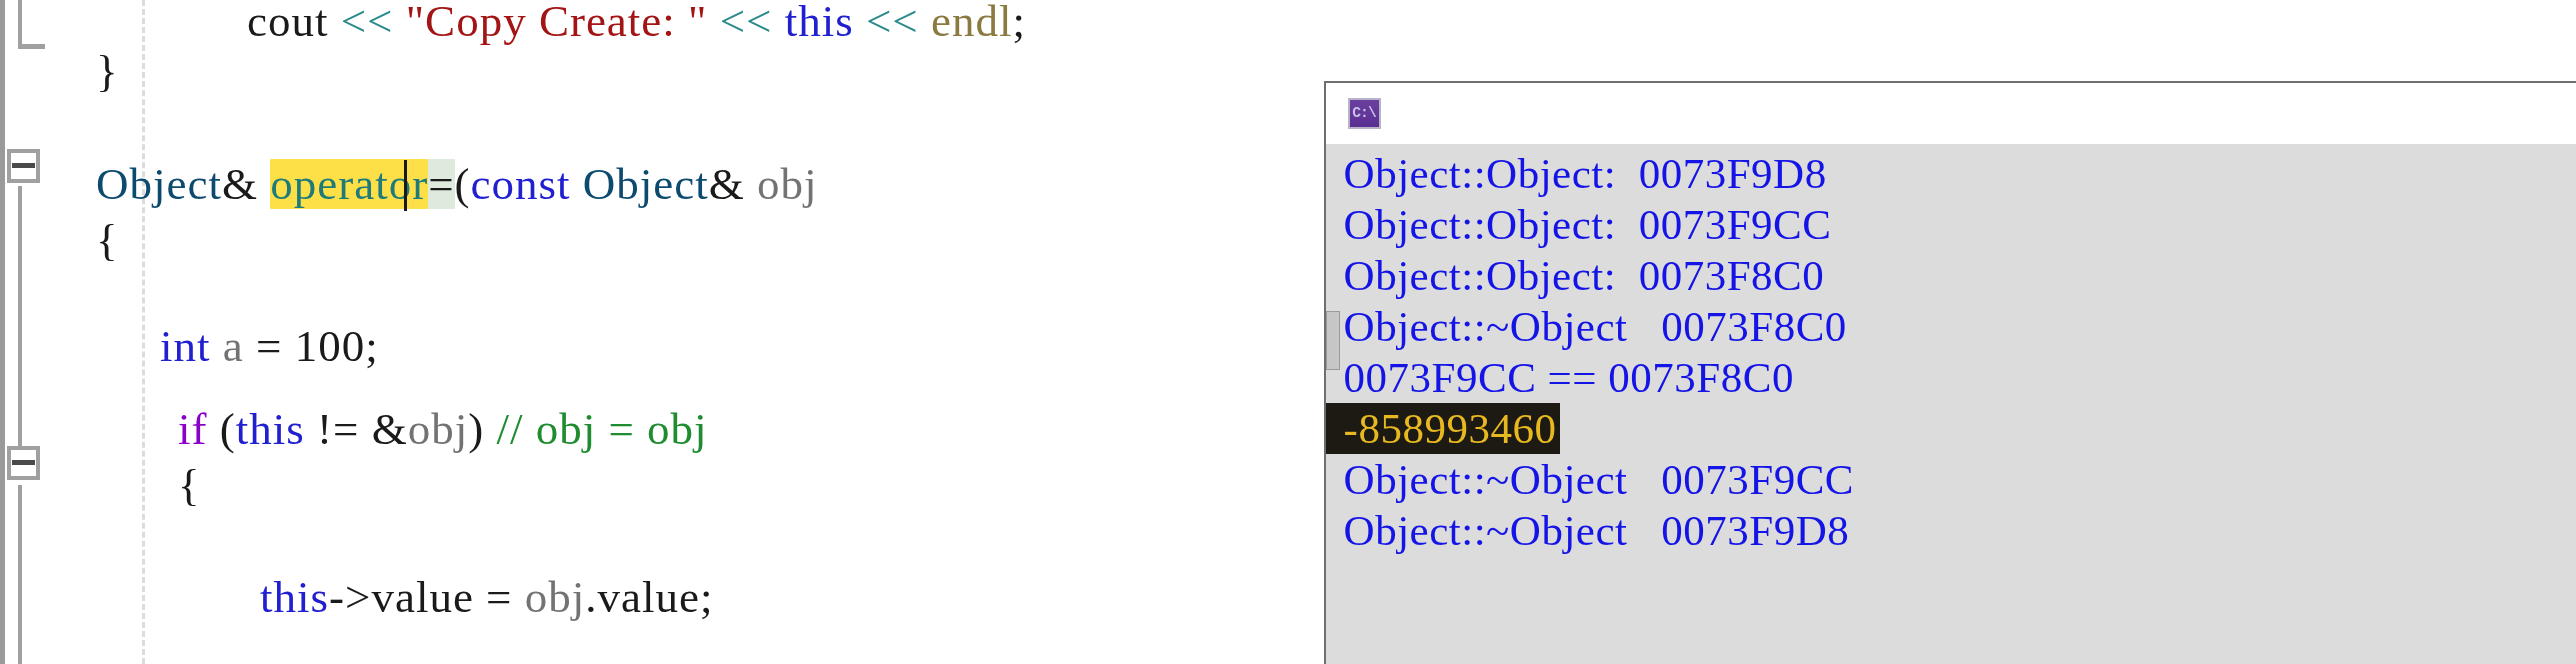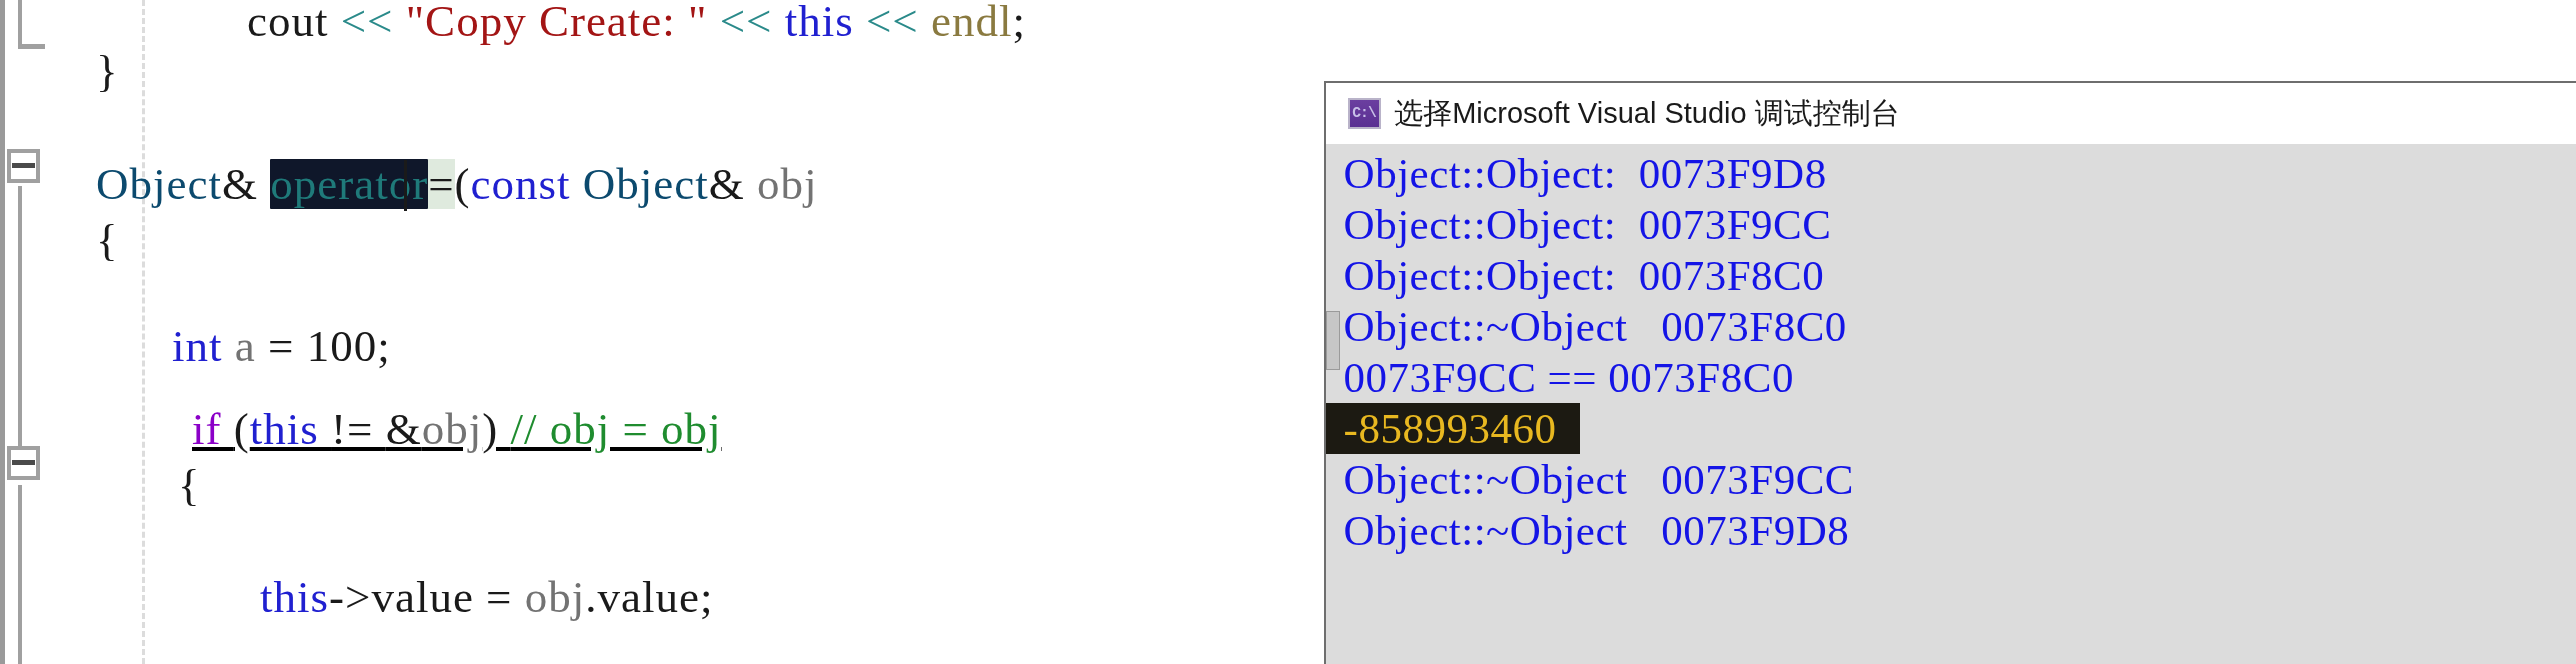--- a/index.html
+++ b/index.html
@@ -101,21 +101,21 @@
   .tok-keyword2 { color: #8b00c8; }
   .tok-type     { color: #0c4a6e; }
   .tok-ident    { color: #737373; }
   .tok-comment  { color: #1f8c2f; }
   .tok-macro    { color: #8a7a40; }
   .tok-func     { color: #1f7a7a; }
   .tok-num      { color: #1a1a1a; }
 
   
   .ref-hl {
-    background: #0f172a;
+    background: #fde047;
     border-radius: 1px;
   }
   .ref-hl-2 {
     background: #dfeade;
   }
 
   
   .caret {
     position: absolute;
     width: 2.9px;
@@ -185,21 +185,21 @@
     color: #1414e6;
     white-space: pre;
     padding-left: 17.6px;
     letter-spacing: 0.5px;
   }
   .console-line.highlighted {
     background: #1c1a12;
     color: #e8b820;
     display: inline-block;
     padding-left: 17.6px;
-    padding-right: 24px;
+    padding-right: 4px;
   }
   .console-line-wrap {
     display: block;
   }
 
   
   .margin-marker {
     position: absolute;
     left: 0px;
     top: 167px;
@@ -232,34 +232,33 @@
         </div>
     </div>
 
     <div class="indent-guide" id="indent-guide" style="left: 142px;"></div>
 
     <div id="code-lines">
         <div class="code-line" style="left: 247px; top: -5.9px;"><span class="tok-plain">cout </span><span class="tok-stream">&lt;&lt; </span><span class="tok-string">"Copy Create: " </span><span class="tok-stream">&lt;&lt; </span><span class="tok-keyword">this </span><span class="tok-stream">&lt;&lt; </span><span class="tok-macro">endl</span><span class="tok-plain">;</span></div>
         <div class="code-line" style="left: 96px; top: 44px;"><span class="tok-plain">}</span></div>
         <div class="code-line" style="left: 96px; top: 157px;"><span class="tok-type">Object</span><span class="tok-plain">&amp; </span><span class="tok-func ref-hl">operator</span><span class="tok-plain ref-hl-2">=</span><span class="tok-plain">(</span><span class="tok-keyword">const </span><span class="tok-type">Object</span><span class="tok-plain">&amp; </span><span class="tok-ident">obj</span></div>
         <div class="code-line" style="left: 96px; top: 213px;"><span class="tok-plain">{</span></div>
-        <div class="code-line" style="left: 172px; top: 319px;"><span class="tok-keyword">int </span><span class="tok-ident">a </span><span class="tok-plain">= </span><span class="tok-num">100</span><span class="tok-plain">;</span></div>
-        <div class="code-line" style="left: 192px; top: 402px; text-decoration: underline;"><span class="tok-keyword2">if </span><span class="tok-plain">(</span><span class="tok-keyword">this </span><span class="tok-plain">!= </span><span class="tok-plain">&amp;</span><span class="tok-ident">obj</span><span class="tok-plain">) </span><span class="tok-comment">// obj = obj</span></div>
+        <div class="code-line" style="left: 160px; top: 319px;"><span class="tok-keyword">int </span><span class="tok-ident">a </span><span class="tok-plain">= </span><span class="tok-num">100</span><span class="tok-plain">;</span></div>
+        <div class="code-line" style="left: 178px; top: 402px;"><span class="tok-keyword2">if </span><span class="tok-plain">(</span><span class="tok-keyword">this </span><span class="tok-plain">!= </span><span class="tok-plain">&amp;</span><span class="tok-ident">obj</span><span class="tok-plain">) </span><span class="tok-comment">// obj = obj</span></div>
         <div class="code-line" style="left: 178px; top: 458px;"><span class="tok-plain">{</span></div>
         <div class="code-line" style="left: 260px; top: 570px; font-family: Liberation Serif, serif;"><span class="tok-keyword">this</span><span class="tok-plain">-&gt;</span><span class="tok-plain">value </span><span class="tok-plain">= </span><span class="tok-ident">obj</span><span class="tok-plain">.</span><span class="tok-plain">value</span><span class="tok-plain">;</span></div>
       </div>
 
     <div class="caret" id="editor-caret" style="left: 404px; top: 160px;"></div>
   </div>
 
   <div id="console-window">
 
     <div class="console-titlebar">
       <div class="console-icon">C:\</div>
-      <div class="console-title-text">选择Microsoft Visual Studio 调试控制台</div>
     </div>
 
     <div class="console-body">
       <div class="margin-marker"></div>
       <div id="console-lines">
           <div class="console-line-wrap">
             <div class="console-line">Object::Object:  0073F9D8</div>
           </div>
           <div class="console-line-wrap">
             <div class="console-line">Object::Object:  0073F9CC</div>

